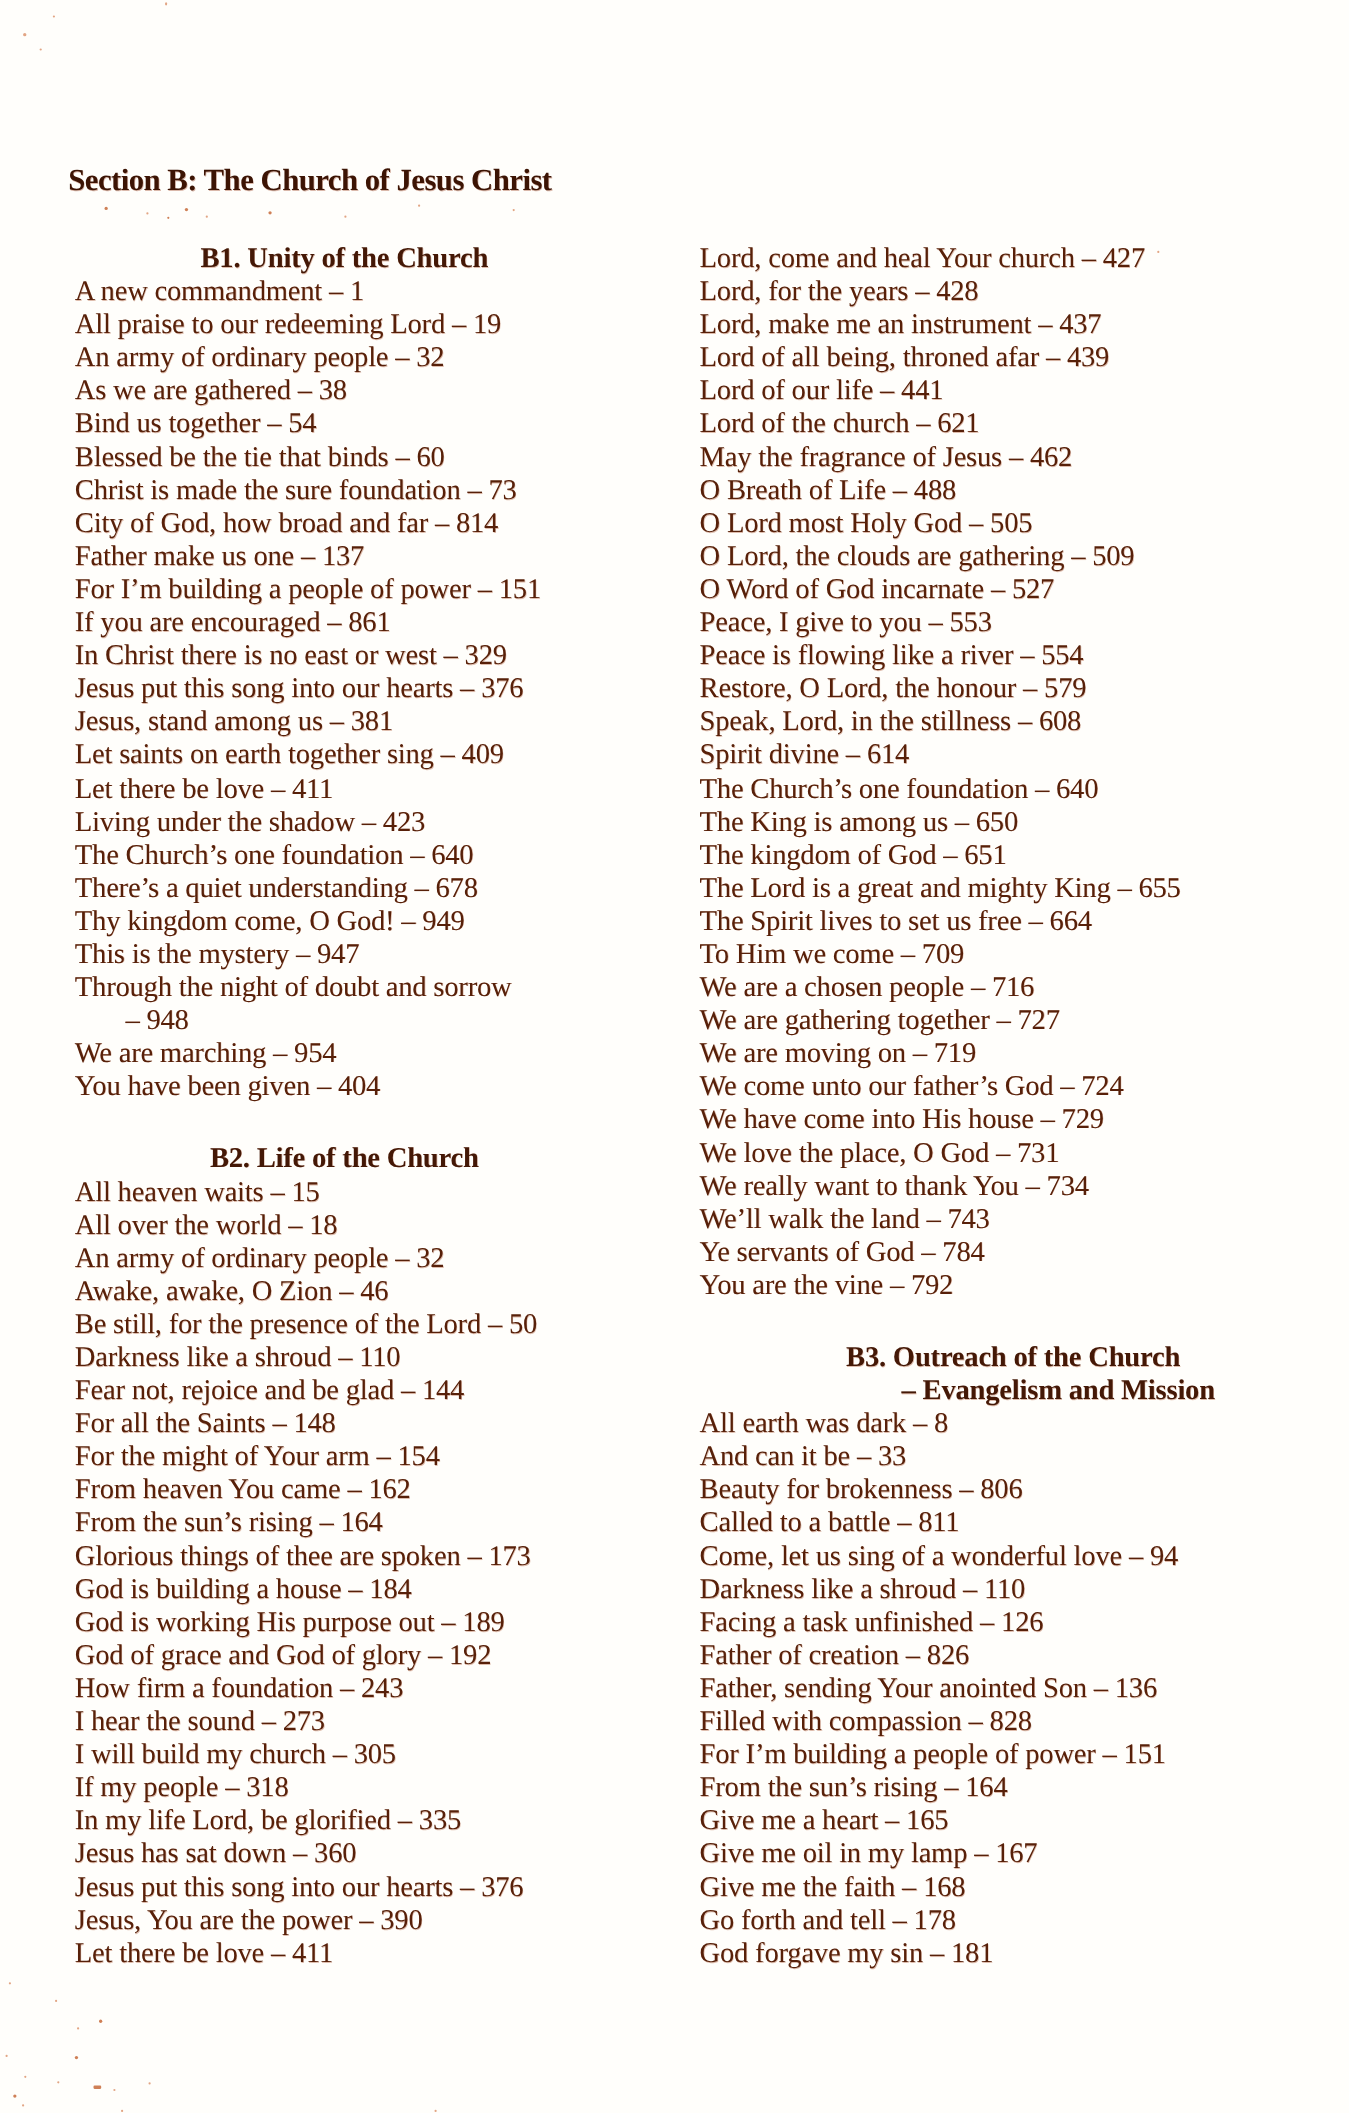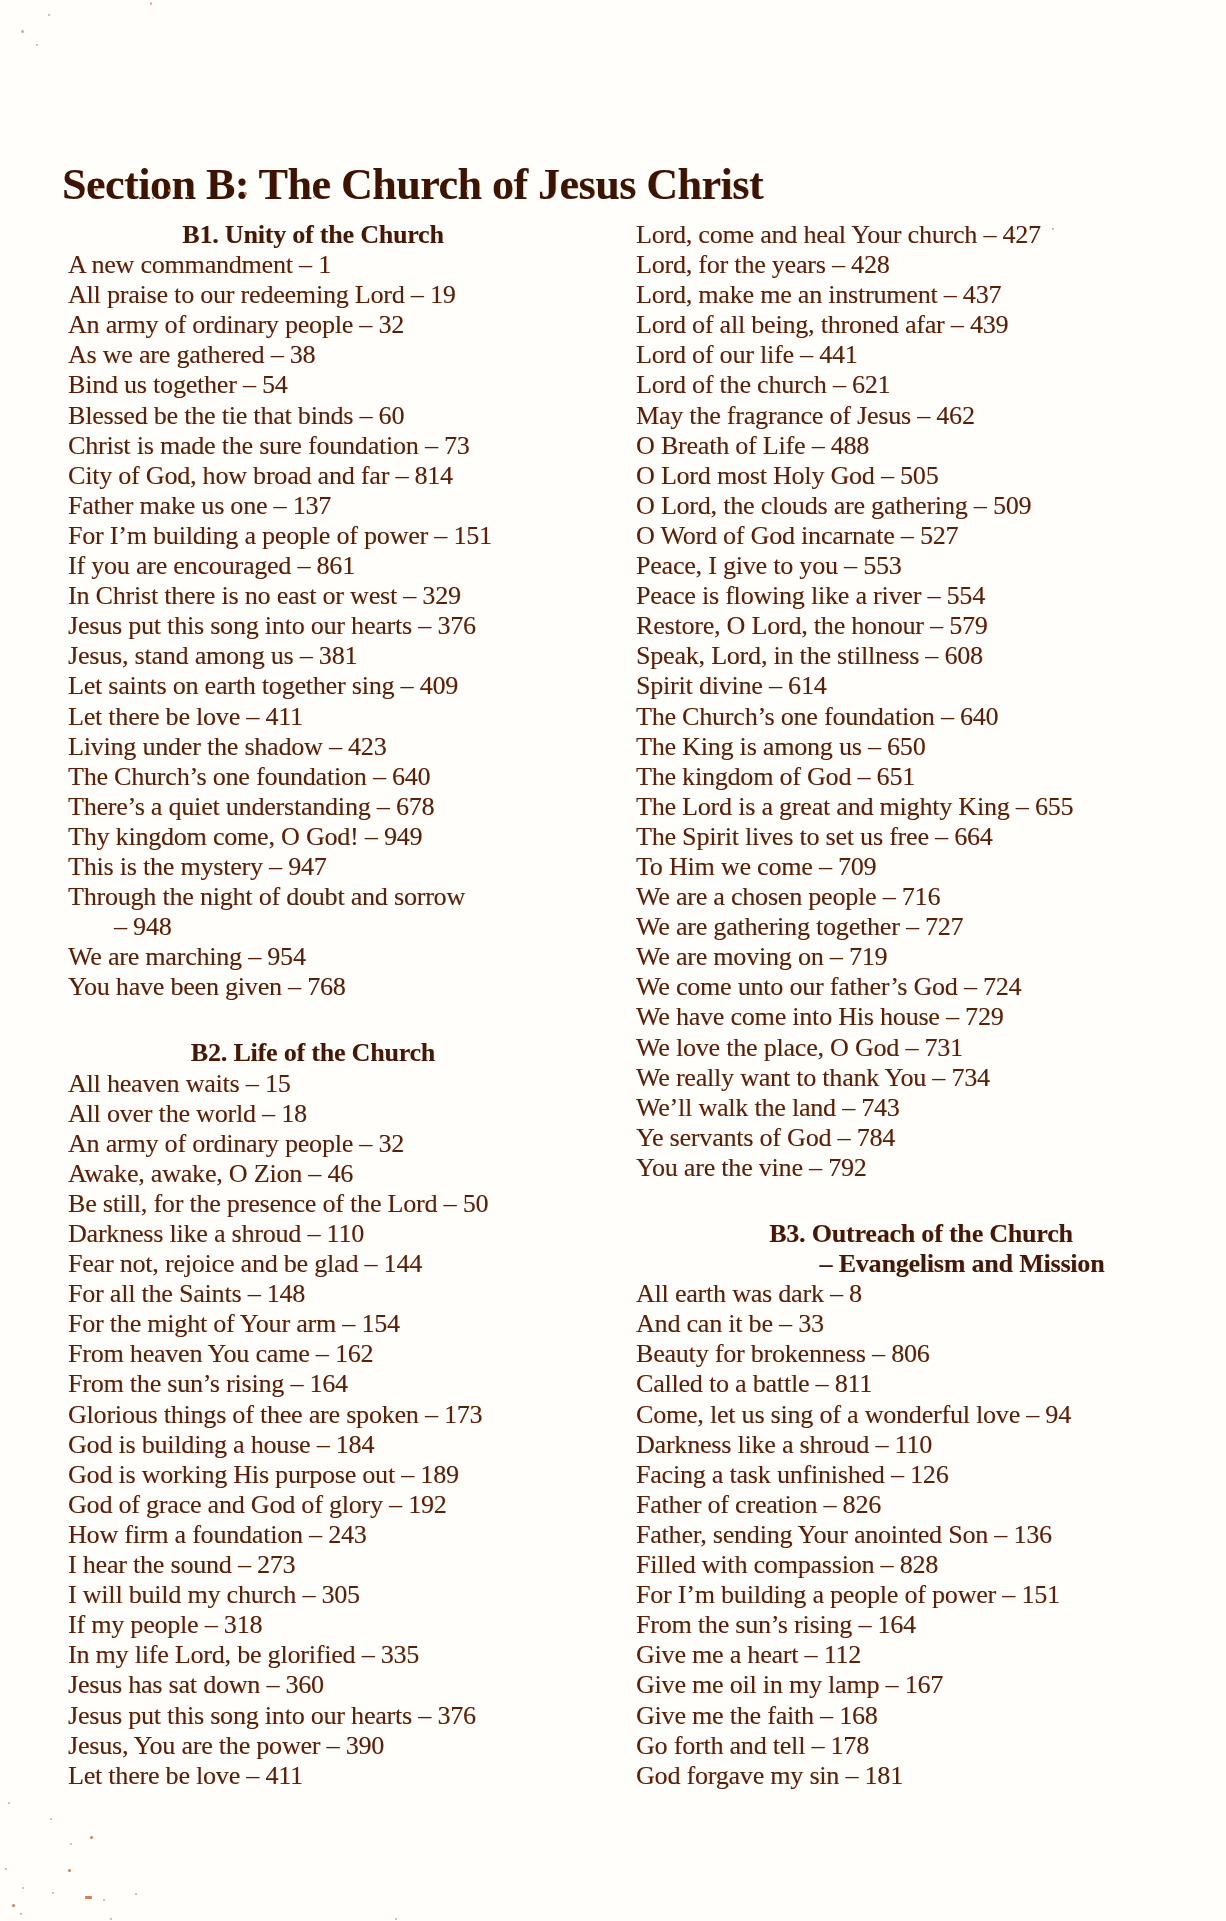--- a/index.html
+++ b/index.html
@@ -10,21 +10,21 @@
   html,body{margin:0;padding:0;}
   body{
     width:1226px;height:1921px;
     background:#fffefb;
     font-family:"Liberation Serif", serif;
     position:relative;overflow:hidden;
   }
   .page{position:absolute;inset:0;}
   .title{
     position:absolute;left:62px;top:130px;
-    font-size:44px;font-weight:700;letter-spacing:-0.5px;
+    font-size:28px;font-weight:700;letter-spacing:-0.5px;
     color:var(--title-ink);white-space:nowrap;
     text-shadow:0.6px 0.4px 0 rgba(150,55,20,0.35);
   }
   .col{position:absolute;top:220px;}
   .col-left{left:68px;width:490px;}
   .col-right{left:636px;width:570px;}
   .block+.block{margin-top:36px;}
   .heading,.line{
     font-size:26px;line-height:30.1px;letter-spacing:-0.2px;
     white-space:nowrap;color:var(--body-ink);
@@ -64,21 +64,21 @@
         <div class="line">Let saints on earth together sing – 409</div>
         <div class="line">Let there be love – 411</div>
         <div class="line">Living under the shadow – 423</div>
         <div class="line">The Church’s one foundation – 640</div>
         <div class="line">There’s a quiet understanding – 678</div>
         <div class="line">Thy kingdom come, O God! – 949</div>
         <div class="line">This is the mystery – 947</div>
         <div class="line">Through the night of doubt and sorrow</div>
         <div class="line cont">– 948</div>
         <div class="line">We are marching – 954</div>
-        <div class="line">You have been given – 768</div>
+        <div class="line">You have been given – 404</div>
       </div>
       <div class="block">
         <div class="heading">B2. Life of the Church</div>
         <div class="line">All heaven waits – 15</div>
         <div class="line">All over the world – 18</div>
         <div class="line">An army of ordinary people – 32</div>
         <div class="line">Awake, awake, O Zion – 46</div>
         <div class="line">Be still, for the presence of the Lord – 50</div>
         <div class="line">Darkness like a shroud – 110</div>
         <div class="line">Fear not, rejoice and be glad – 144</div>
@@ -144,21 +144,21 @@
         <div class="line">Beauty for brokenness – 806</div>
         <div class="line">Called to a battle – 811</div>
         <div class="line">Come, let us sing of a wonderful love – 94</div>
         <div class="line">Darkness like a shroud – 110</div>
         <div class="line">Facing a task unfinished – 126</div>
         <div class="line">Father of creation – 826</div>
         <div class="line">Father, sending Your anointed Son – 136</div>
         <div class="line">Filled with compassion – 828</div>
         <div class="line">For I’m building a people of power – 151</div>
         <div class="line">From the sun’s rising – 164</div>
-        <div class="line">Give me a heart – 112</div>
+        <div class="line">Give me a heart – 165</div>
         <div class="line">Give me oil in my lamp – 167</div>
         <div class="line">Give me the faith – 168</div>
         <div class="line">Go forth and tell – 178</div>
         <div class="line">God forgave my sin – 181</div>
       </div>
     </div>
 
   <div class="speck" style="left:150px;top:2px;width:2px;height:3px"></div>
   <div class="speck" style="left:48px;top:14px;width:2px;height:2px"></div>
   <div class="speck" style="left:21px;top:30px;width:3px;height:3px"></div>

